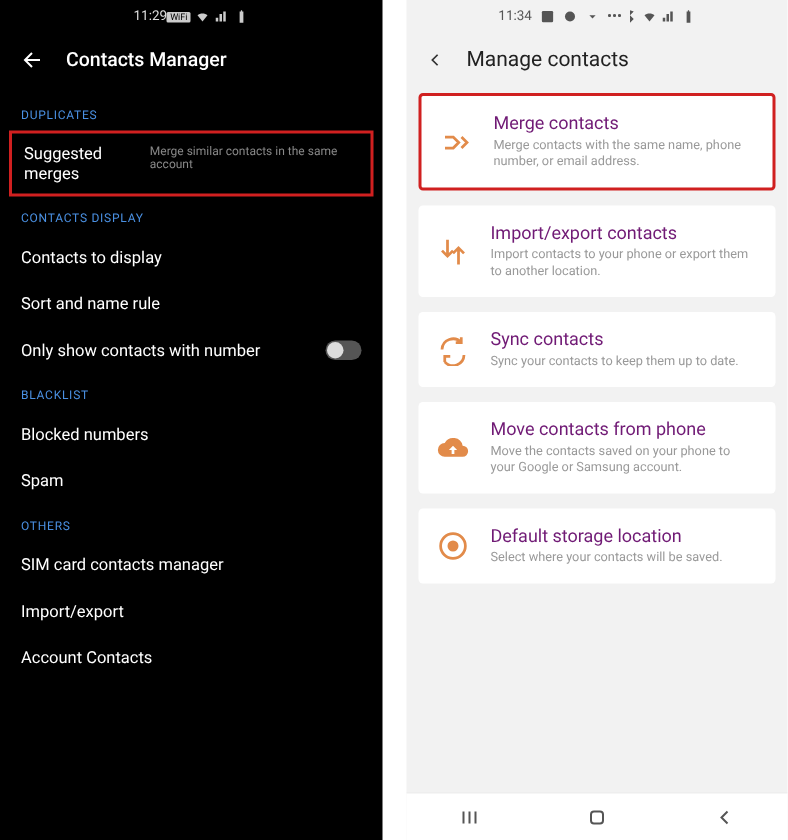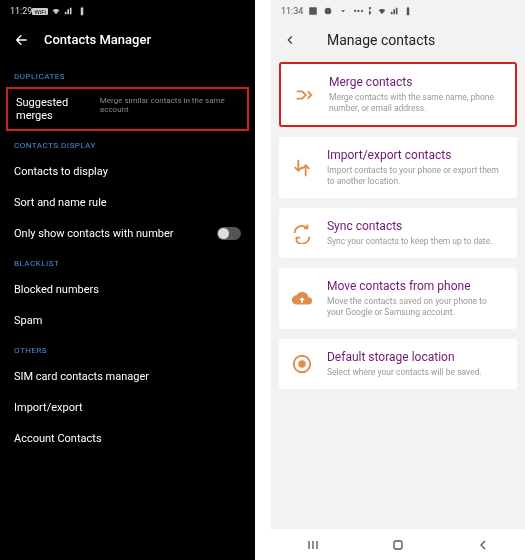--- a/index.html
+++ b/index.html
@@ -10,36 +10,36 @@
     font-family: -apple-system, Roboto, "Helvetica Neue", Arial, sans-serif;
     background: #fff;
     overflow: hidden;
   }
   .phone { height: 560px; position: relative; }
   .phone-left { width: 263px; background: #000; color: #fff; }
   .phone-right { width: 262px; background: #f2f2f2; color: #222; margin-left: 16px; }
 
   
   .status {
-    display: flex; align-items: center; justify-content: flex-start;
+    display: flex; align-items: center; justify-content: center;
     padding: 4px 10px; font-size: 9px; height: 22px;
   }
   .status .icons { display: flex; gap: 3px; align-items: center; }
   .status svg { width: 10px; height: 10px; }
   .phone-left .status { color: #ddd; }
   .phone-right .status { color: #555; }
 
   
   .hdr-left {
-    display: flex; align-items: flex-start; gap: 14px;
+    display: flex; align-items: center; gap: 14px;
     padding: 10px 14px 14px 14px;
   }
   .hdr-left .title { font-size: 13px; font-weight: 500; }
   .hdr-right {
-    display: flex; align-items: center; gap: 30px;
+    display: flex; align-items: center; gap: 14px;
     padding: 10px 16px 14px 12px;
   }
   .hdr-right .title { font-size: 14px; color: #222; }
 
   
   .section-label {
     color: #4a90e2;
     font-size: 8px;
     letter-spacing: 0.5px;
     padding: 10px 8px 6px 14px;

